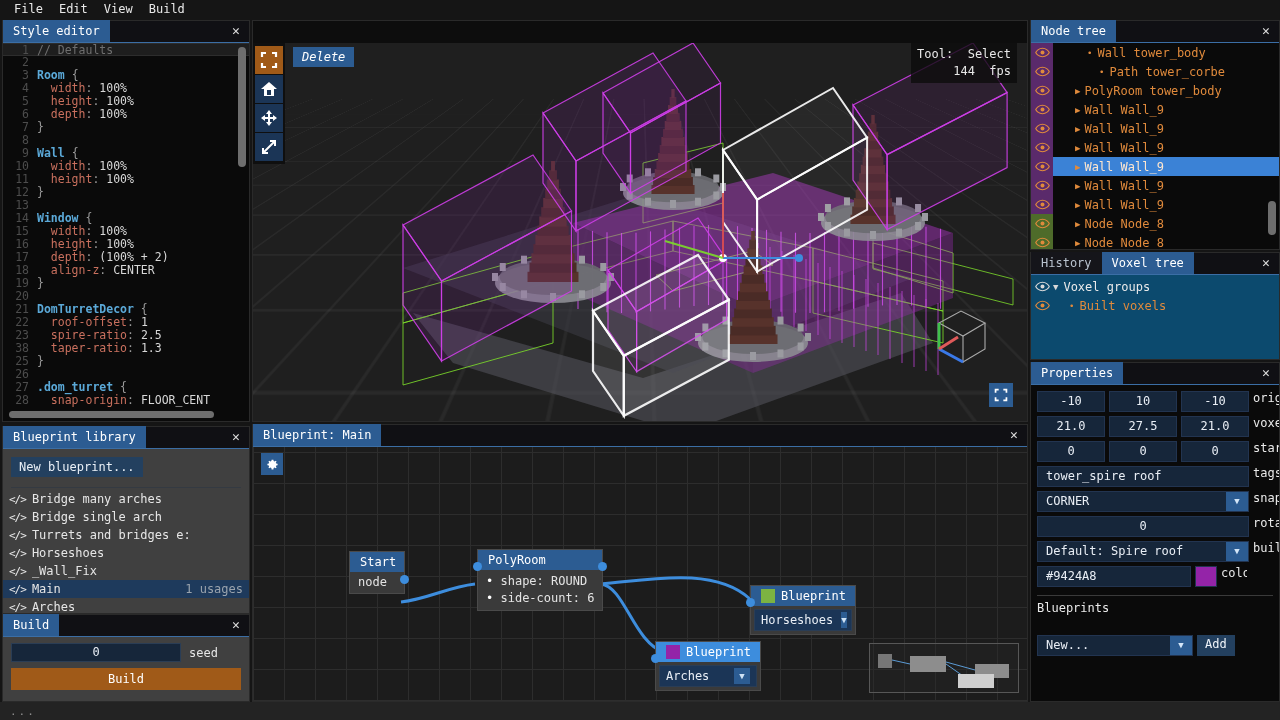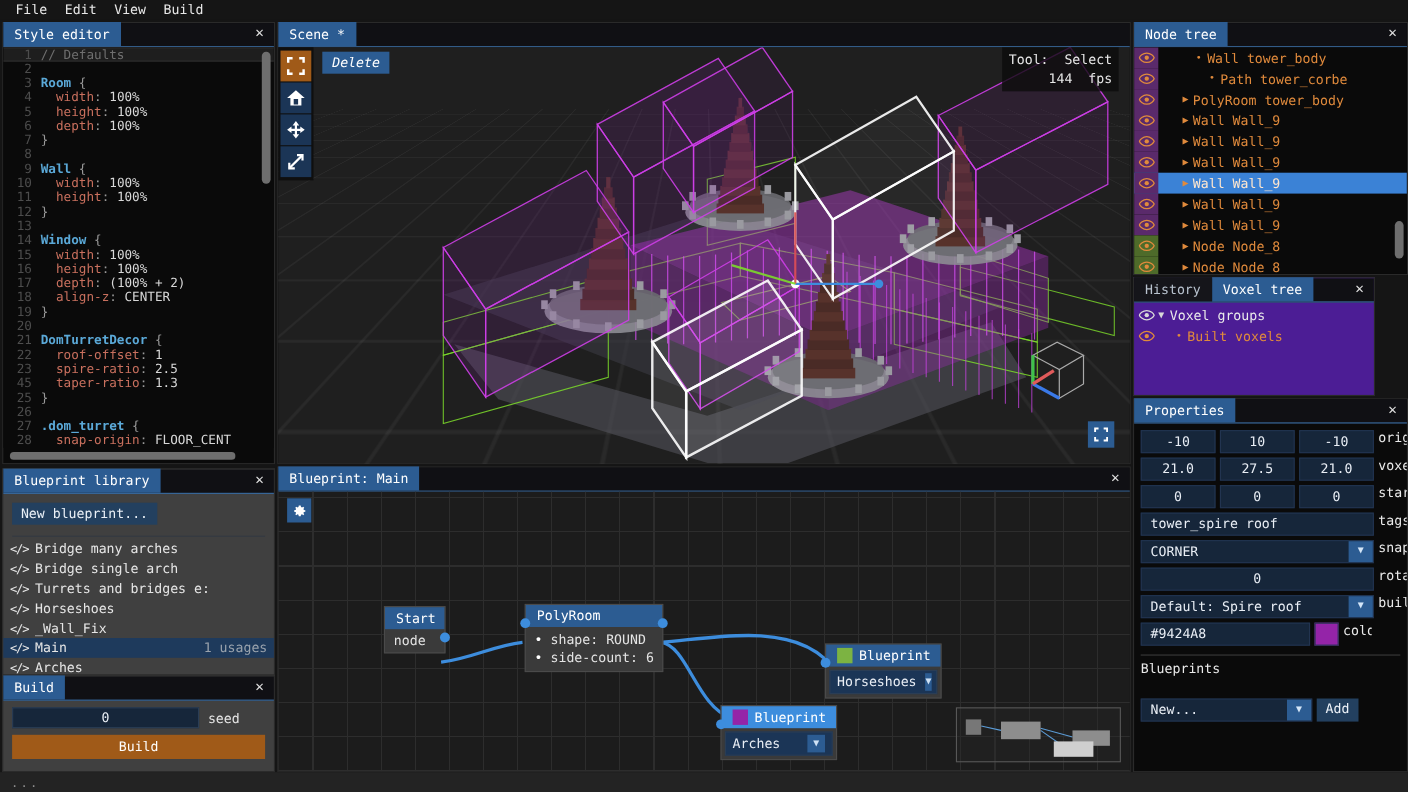--- a/index.html
+++ b/index.html
@@ -125,21 +125,21 @@
   .trow { position:relative; height:19px; display:flex; align-items:center; white-space:nowrap; }
   .trow.sel { background:#3b82d6; }
   .eyecell { width:22px; height:19px; flex:none; display:flex; align-items:center; justify-content:center; }
   .tlabel { color:#e08a3c; font-size:12px; }
   .trow.sel .tlabel { color:#ffe7cf; }
   .tri { color:#e08a3c; font-size:9px; margin-right:4px; }
   .bullet { color:#e08a3c; font-size:9px; margin-right:5px; }
   .tree-scroll { position:absolute; right:3px; width:8px; background:#6e6e6e; border-radius:4px; }
 
   
-  #voxel-tree { left:1030px; top:252px; width:220px; height:108px; background:#4c1d95; }
+  #voxel-tree { left:1030px; top:252px; width:250px; height:108px; background:#0c4a6e; }
   .vrow { height:19px; display:flex; align-items:center; white-space:nowrap; }
   .vlabel-white { color:#eaeaea; font-size:12px; }
   .vlabel-orange { color:#e08a3c; font-size:12px; }
 
   
   #properties { left:1030px; top:362px; width:250px; height:340px; background:#0a0a0a; }
   .prop-area { position:absolute; left:0; top:22px; right:0; bottom:0; overflow:hidden; padding:6px 0 0 0; }
   .prop-title { color:#eaeaea; font-size:12px; padding:0 6px 5px 6px; }
   .prow { display:flex; align-items:flex-start; gap:4px; padding:0 0 4px 6px; }
   .pfield { background:#16263a; border:1px solid #223450; color:#e9eef5;
@@ -192,21 +192,21 @@
         <div class="code-line"><span class="ln">14</span><span class="ctxt"><span class="tok-sel">Window</span><span class="tok-punc"> {</span></span></div>
         <div class="code-line"><span class="ln">15</span><span class="ctxt"><span class="tok-prop">  width</span><span class="tok-punc">:</span><span class="tok-val"> 100%</span></span></div>
         <div class="code-line"><span class="ln">16</span><span class="ctxt"><span class="tok-prop">  height</span><span class="tok-punc">:</span><span class="tok-val"> 100%</span></span></div>
         <div class="code-line"><span class="ln">17</span><span class="ctxt"><span class="tok-prop">  depth</span><span class="tok-punc">:</span><span class="tok-val"> (100% + 2)</span></span></div>
         <div class="code-line"><span class="ln">18</span><span class="ctxt"><span class="tok-prop">  align-z</span><span class="tok-punc">:</span><span class="tok-val"> CENTER</span></span></div>
         <div class="code-line"><span class="ln">19</span><span class="ctxt"><span class="tok-punc">}</span></span></div>
         <div class="code-line"><span class="ln">20</span><span class="ctxt"></span></div>
         <div class="code-line"><span class="ln">21</span><span class="ctxt"><span class="tok-sel">DomTurretDecor</span><span class="tok-punc"> {</span></span></div>
         <div class="code-line"><span class="ln">22</span><span class="ctxt"><span class="tok-prop">  roof-offset</span><span class="tok-punc">:</span><span class="tok-val"> 1</span></span></div>
         <div class="code-line"><span class="ln">23</span><span class="ctxt"><span class="tok-prop">  spire-ratio</span><span class="tok-punc">:</span><span class="tok-val"> 2.5</span></span></div>
-        <div class="code-line"><span class="ln">45</span><span class="ctxt"><span class="tok-prop">  taper-ratio</span><span class="tok-punc">:</span><span class="tok-val"> 1.3</span></span></div>
+        <div class="code-line"><span class="ln">38</span><span class="ctxt"><span class="tok-prop">  taper-ratio</span><span class="tok-punc">:</span><span class="tok-val"> 1.3</span></span></div>
         <div class="code-line"><span class="ln">25</span><span class="ctxt"><span class="tok-punc">}</span></span></div>
         <div class="code-line"><span class="ln">26</span><span class="ctxt"></span></div>
         <div class="code-line"><span class="ln">27</span><span class="ctxt"><span class="tok-sel">.dom_turret</span><span class="tok-punc"> {</span></span></div>
         <div class="code-line"><span class="ln">28</span><span class="ctxt"><span class="tok-prop">  snap-origin</span><span class="tok-punc">:</span><span class="tok-val"> FLOOR_CENT</span></span></div>
       </div>
     <div class="vscroll"></div>
     <div class="hscroll"></div>
   </div>
 
   <div class="panel" id="bp-library">
@@ -261,23 +261,20 @@
       <div class="tabclose">✕</div>
     </div>
     <div class="field-row">
       <div class="numfield" style="width:170px">0</div>
       <div class="fl-label">seed</div>
     </div>
     <div class="buildbtn">Build</div>
   </div>
 
   <div class="panel" id="scene">
-    <div class="tabrow">
-      <div class="tab active">Scene *</div>
-    </div>
     <div class="viewport">
       <div class="grid-bg"></div>
       <svg id="scene-art" width="776" height="380" style="position:absolute;left:0;top:0">
           <polygon points="390,335 648,250 680,300 430,390 200,320 160,270" fill="#55555e" opacity=".55"></polygon>
           <polygon points="150,225 390,150 660,235 420,330" fill="#3a3a42" opacity=".6"></polygon>
           <polygon points="150,250 300,208 300,238 150,280" fill="none" stroke="#7ddc2a" stroke-width="1" opacity=".85"></polygon>
           <polygon points="300,208 420,178 420,208 300,238" fill="none" stroke="#7ddc2a" stroke-width="1" opacity=".85"></polygon>
           <polygon points="420,178 560,205 560,238 420,208" fill="none" stroke="#7ddc2a" stroke-width="1" opacity=".85"></polygon>
           <polygon points="560,205 690,238 690,268 560,238" fill="none" stroke="#7ddc2a" stroke-width="1" opacity=".85"></polygon>
           <polygon points="150,280 300,238 300,300 150,342" fill="none" stroke="#7ddc2a" stroke-width="1" opacity=".85"></polygon>

